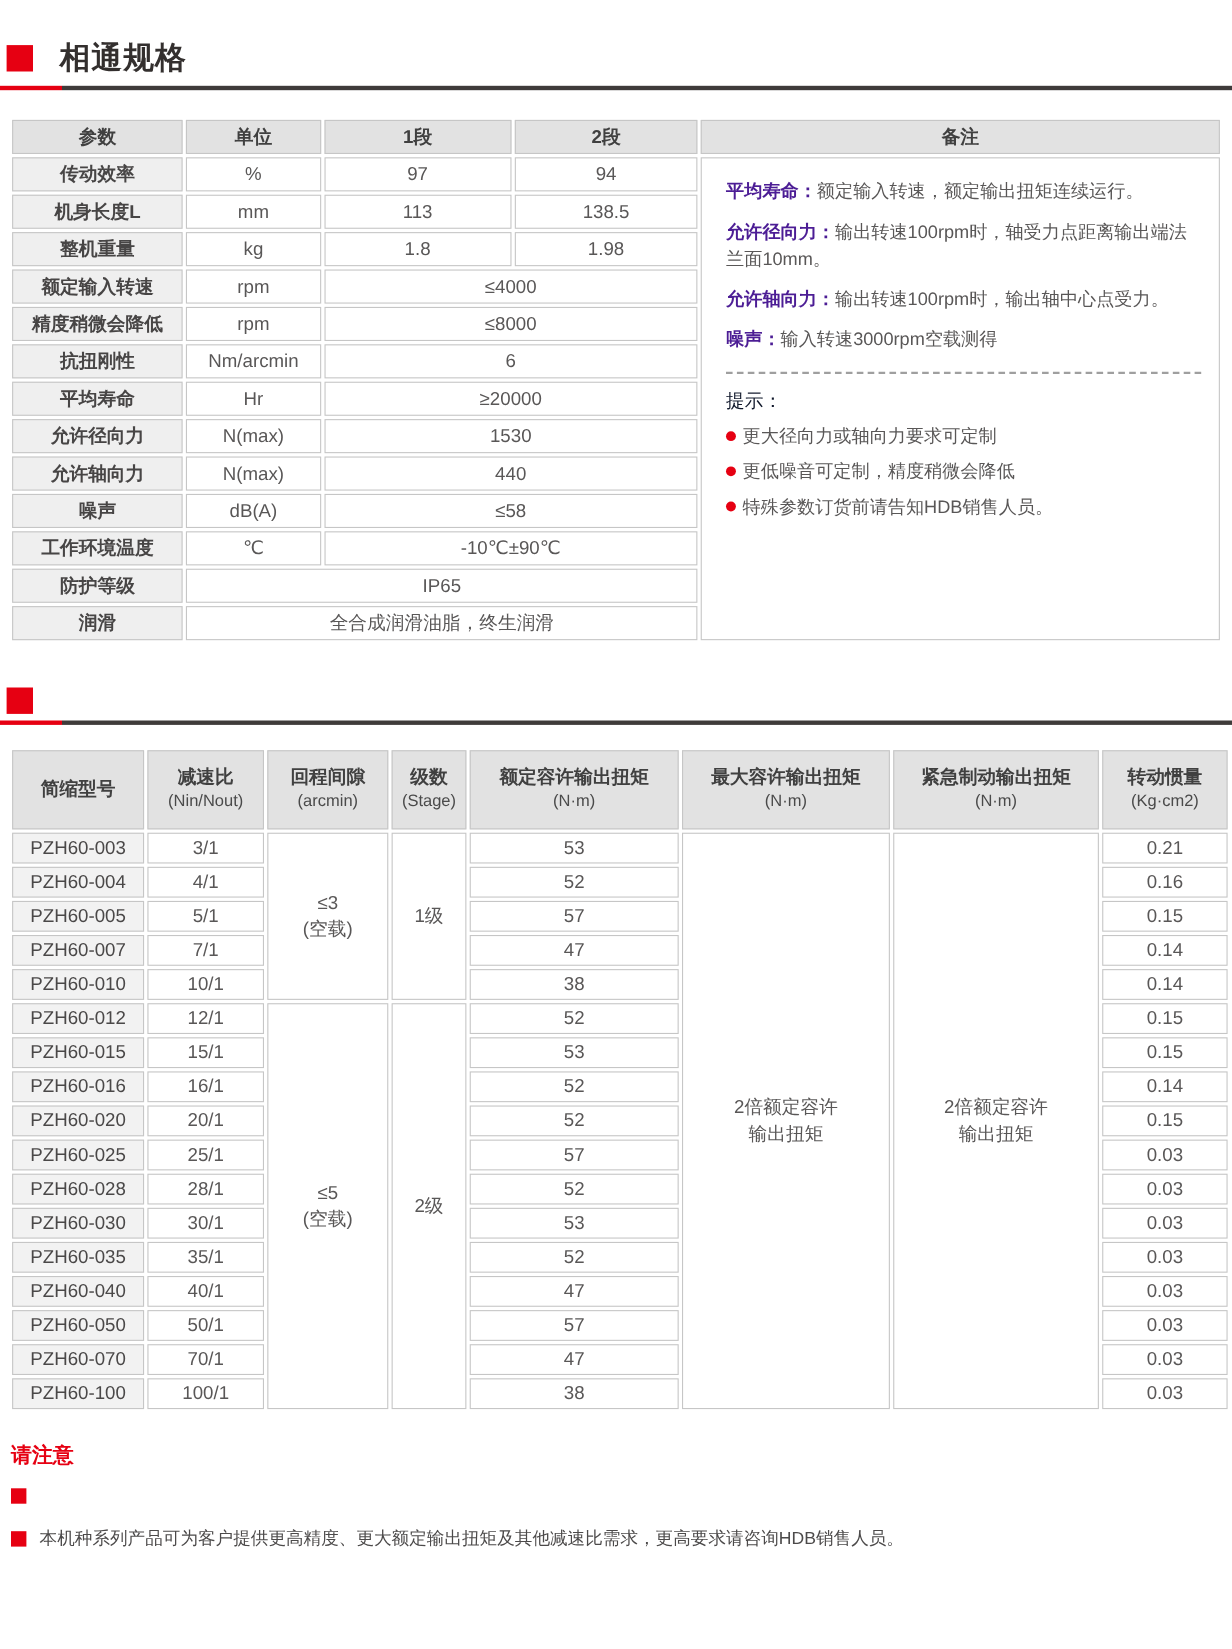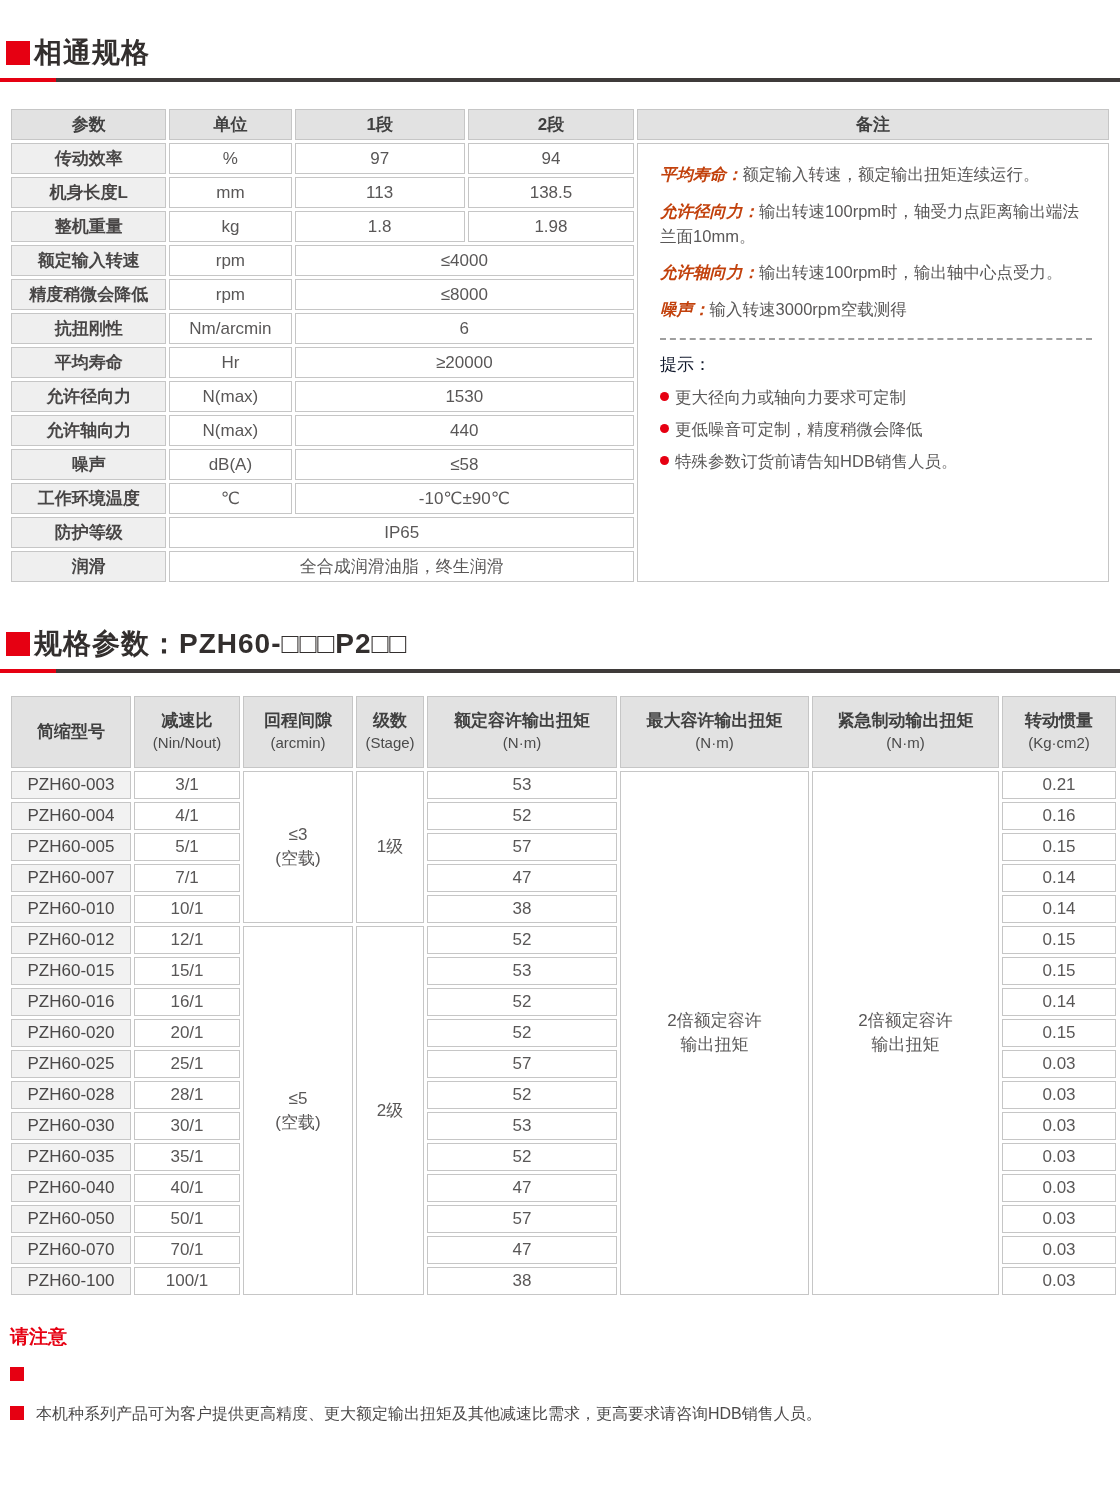--- a/index.html
+++ b/index.html
@@ -4,41 +4,41 @@
 <style>
   html,body{margin:0;padding:0;background:#ffffff;}
   body{
     width:1120px;min-height:1499px;
     font-family:"Liberation Sans","DejaVu Sans",sans-serif;
     color:#595757;position:relative;box-sizing:border-box;
   }
   .page{padding:34px 8px 24px 8px;box-sizing:border-box;}
 
   
-  .sec-head{display:flex;align-items:center;gap:4px;margin:0 0 6px -2px;}
+  .sec-head{display:flex;align-items:center;gap:24px;margin:0 0 6px -2px;}
   .red-sq{width:24px;height:24px;background:#e60012;flex:0 0 auto;}
   .sec-title{font-size:28px;font-weight:bold;color:#332f2e;letter-spacing:1px;margin:0;}
   .sec-rule{height:4px;margin:4px -8px 0 -8px;
     background:linear-gradient(90deg,#e60012 0px,#e60012 56px,#3f3b3a 56px,#3f3b3a 100%);}
 
   
   table{border-collapse:separate;border-spacing:3px;width:100%;table-layout:fixed;}
   th,td{border:1px solid #c6c6c6;text-align:center;font-size:17px;
         padding:0 4px;box-sizing:border-box;overflow:hidden;}
   th{background:#e2e2e2;font-weight:bold;color:#404040;}
   td.lab{background:#efefef;font-weight:bold;color:#474545;}
   td.val{background:#ffffff;color:#595757;}
 
   
   .t1-wrap{margin-top:24px;}
   .t1 td,.t1 th{height:31px;}
   .t1 td.remark{background:#ffffff;text-align:left;vertical-align:top;
     padding:18px 16px 0 22px;font-size:16.5px;line-height:1.5;color:#595757;}
   .rp{margin:0 0 12px 0;}
-  .rp b{color:#c2410c;font-style:italic;}
+  .rp b{color:#4c1d95;}
   .dash{border-top:2px dashed #9f9f9f;margin:16px 0 12px 0;}
   .tip-title{font-weight:normal;color:#0f172a;font-size:17px;margin:0 0 8px 0;}
   .tip{display:flex;align-items:flex-start;margin:0 0 7px 0;}
   .tip .dot{width:9px;height:9px;border-radius:50%;background:#e60012;
     flex:0 0 auto;margin:7px 6px 0 0;}
 
   
   .sec2{margin-top:40px;}
 
   
@@ -174,21 +174,20 @@
           <td class="lab">润滑</td>
           <td class="val" colspan="3">全合成润滑油脂，终生润滑</td>
         </tr>
       </tbody>
     </table>
   </div>
 
   <div class="sec2">
     <div class="sec-head">
       <span class="red-sq"></span>
-      <h1 class="sec-title">规格参数：PZH60-□□□P2□□</h1>
     </div>
     <div class="sec-rule"></div>
   </div>
 
   <div class="t2-wrap">
     <table class="t2">
       <colgroup>
         <col style="width:120px">
           <col style="width:106px">
           <col style="width:110px">

